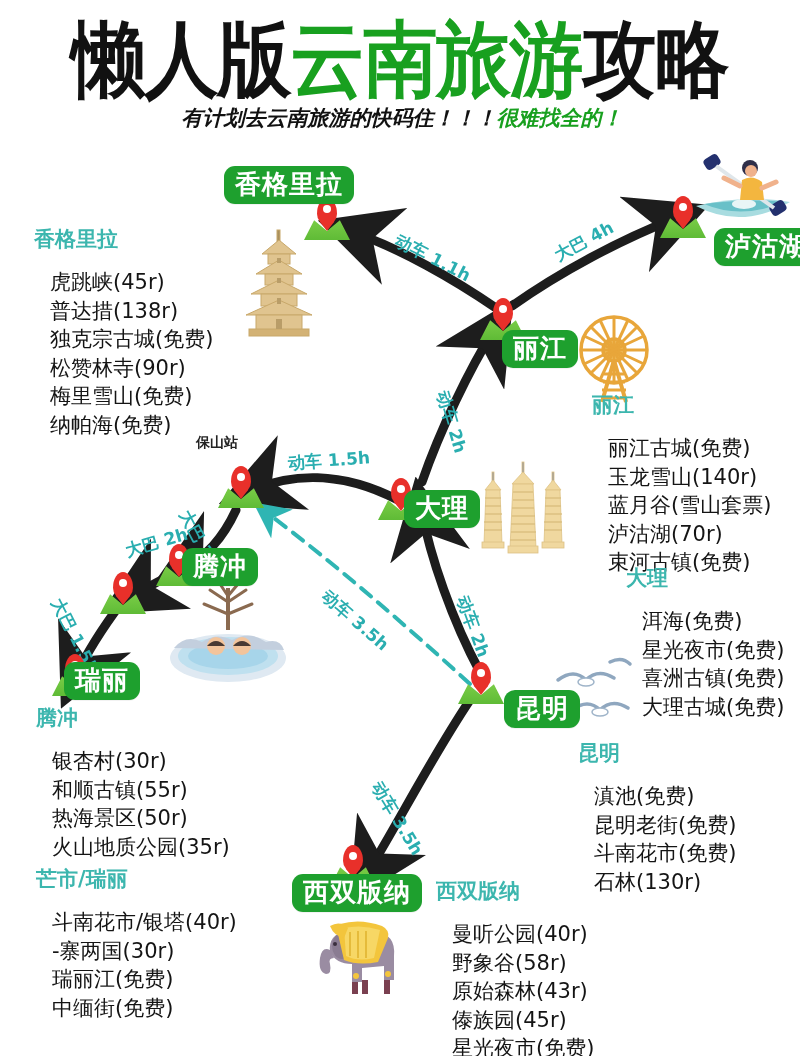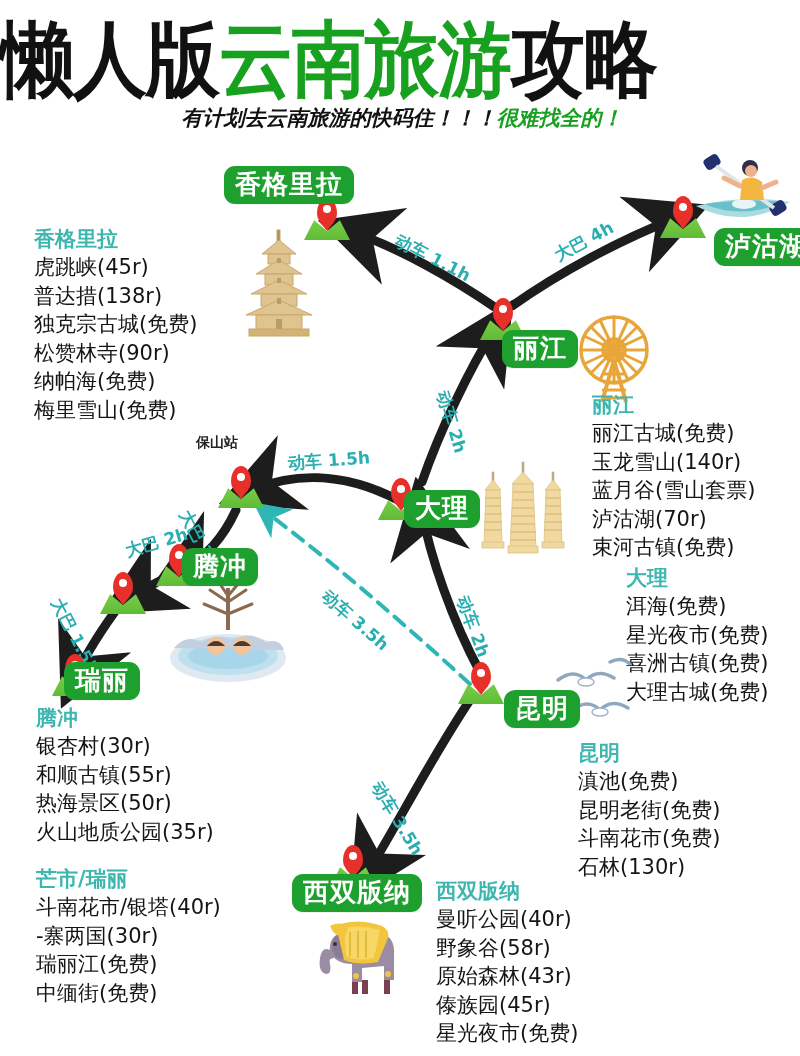--- a/index.html
+++ b/index.html
@@ -7,21 +7,21 @@
     width:800px;height:1056px;
     background:#ffffff;
     font-family:"Liberation Sans","DejaVu Sans",sans-serif;
     overflow:hidden;
     position:relative;
     color:#141414;
   }
   #stage{position:absolute;inset:0;width:800px;height:1056px;}
 
   
-  .title-wrap{position:absolute;left:0;top:14px;width:800px;}
+  .title-wrap{position:absolute;left:0;top:14px;width:800px;text-align:center;}
   .title{
     font-size:74px;line-height:80px;font-weight:bold;
     letter-spacing:-1px;white-space:nowrap;
     font-family:"DejaVu Sans","Liberation Sans",sans-serif;
     transform:scaleY(1.12);
     transform-origin:center top;
   }
   .t-black{color:#111111;}
   .t-green{color:#18a01f;}
   .subtitle{
@@ -87,21 +87,21 @@
     transform-origin:left center;
   }
 
   
   .info{position:absolute;white-space:nowrap;}
   .info h3{
     margin:0 0 1px 0;
     font-size:21px;line-height:26px;font-weight:bold;color:#3cb6ae;
     font-family:"DejaVu Sans","Liberation Sans",sans-serif;
   }
-  .info ul{margin:0;padding:0;list-style:none;}
+  .info ul{margin:16px;padding:0;list-style:none;}
   .info li{
     font-size:21px;line-height:28.5px;color:#141414;
     font-family:"DejaVu Sans","Liberation Sans",sans-serif;
   }
 
   svg{display:block;overflow:visible;}
   .illus{position:absolute;}
 </style>
 </head>
 <body>
@@ -361,22 +361,22 @@
   <div class="badge" style="left:504px;top:690px;">昆明</div>
   <div class="badge" style="left:292px;top:874px;">西双版纳</div>
 
   <div class="info" style="left:34px;top:226px;">
     <h3>香格里拉</h3>
     <ul>
       <li>虎跳峡(45r)</li>
       <li>普达措(138r)</li>
       <li>独克宗古城(免费)</li>
       <li>松赞林寺(90r)</li>
+      <li>梅里雪山(免费)</li>
       <li>纳帕海(免费)</li>
-      <li>梅里雪山(免费)</li>
     </ul>
   </div>
 
   <div class="info" style="left:592px;top:392px;">
     <h3>丽江</h3>
     <ul>
       <li>丽江古城(免费)</li>
       <li>玉龙雪山(140r)</li>
       <li>蓝月谷(雪山套票)</li>
       <li>泸沽湖(70r)</li>

